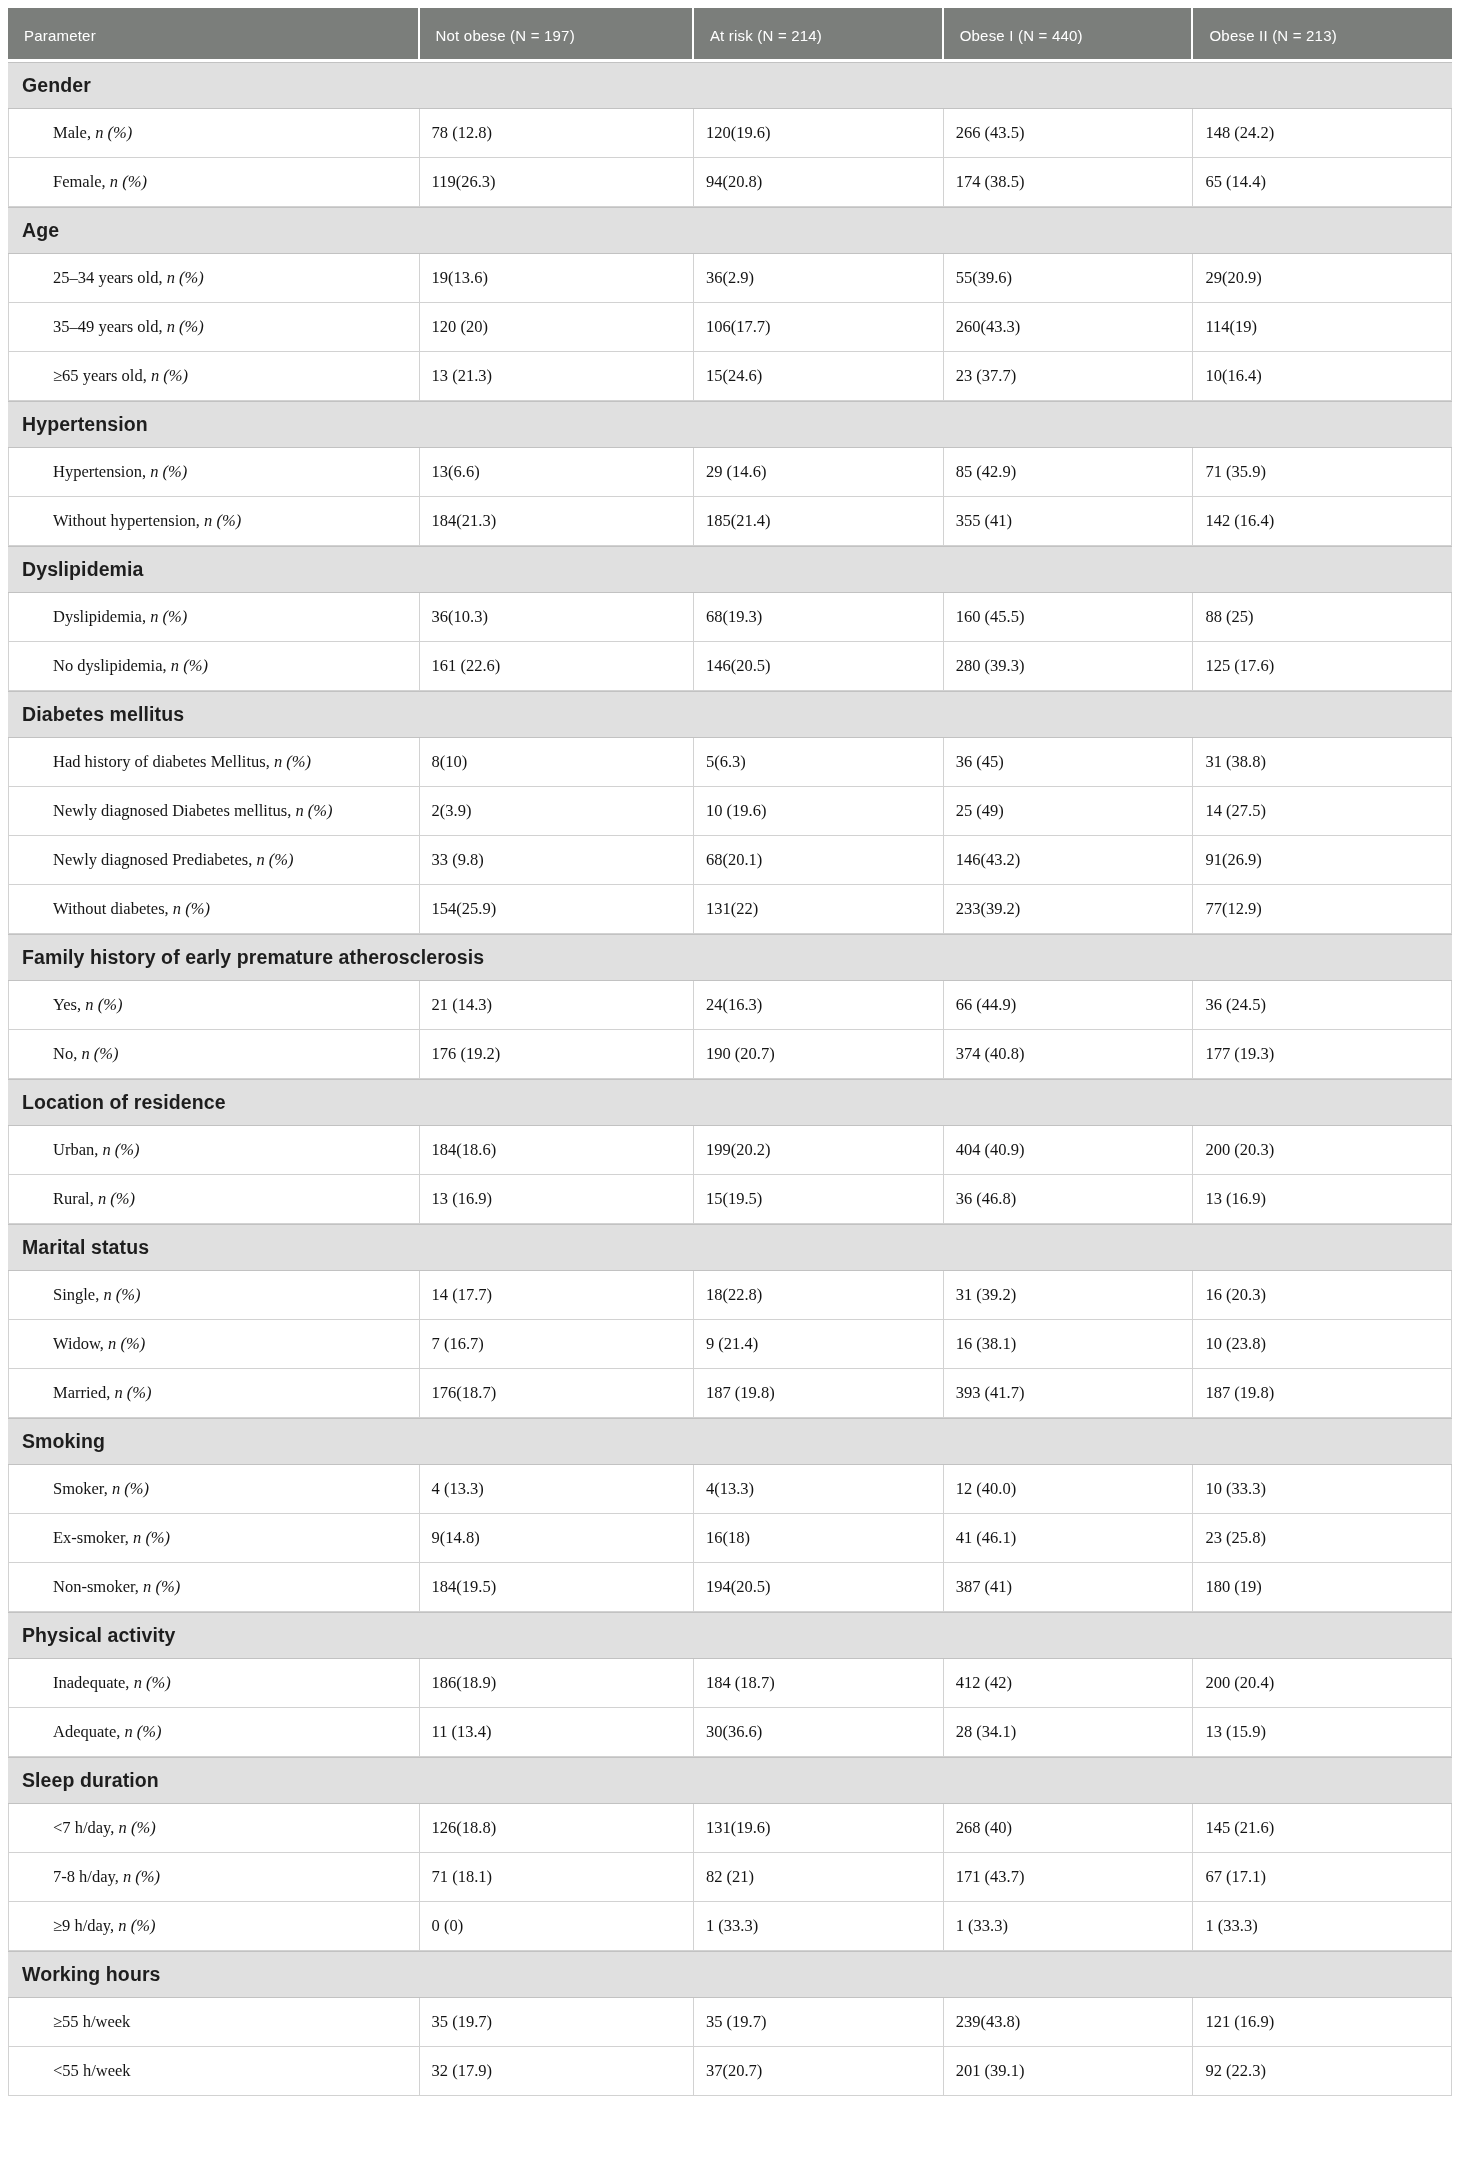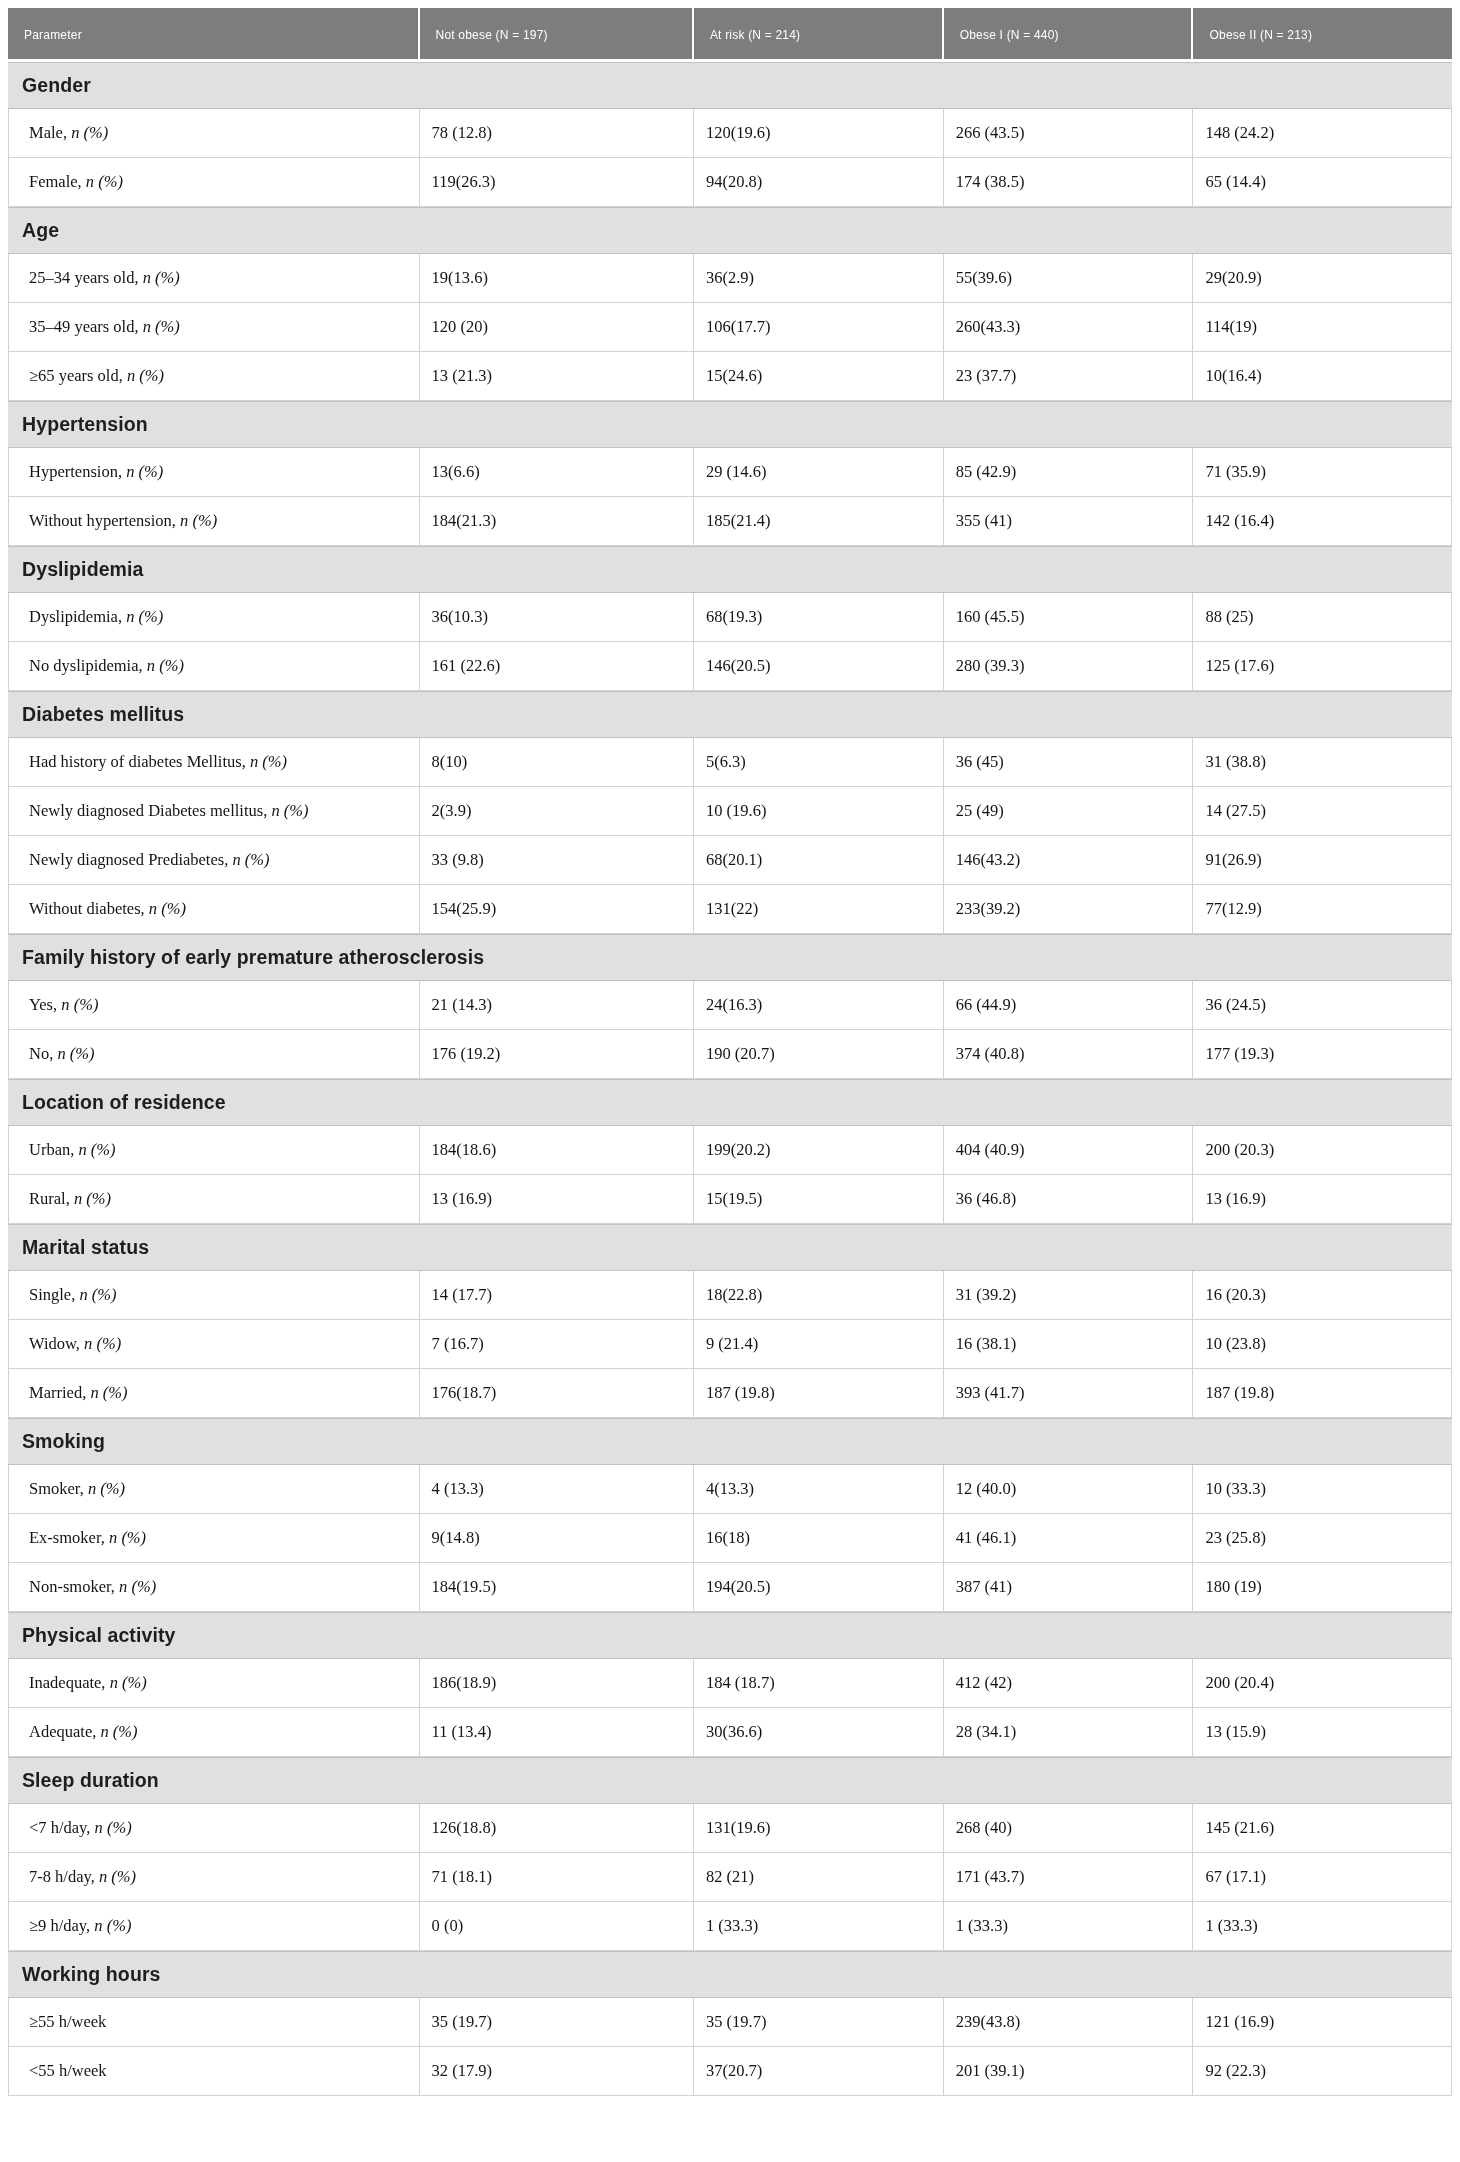--- a/index.html
+++ b/index.html
@@ -15,21 +15,21 @@
   table.params {
     width: 100%;
     border-collapse: separate;
     border-spacing: 0;
     table-layout: fixed;
   }
   
   thead th {
     background: #7b7e7b;
     color: #ffffff;
-    font-size: 12px;
+    font-size: 15px;
     font-weight: 400;
     text-align: left;
     vertical-align: middle;
     height: 54px;
     box-sizing: border-box;
     padding: 3px 10px 0 16px;
     border-right: 2px solid #ffffff;
     border-bottom: 3px solid #ffffff;
     letter-spacing: 0.2px;
     white-space: nowrap;
@@ -58,21 +58,21 @@
     height: 49px;
     box-sizing: border-box;
     vertical-align: middle;
     border-bottom: 1px solid #d2d2d2;
     border-right: 1px solid #d2d2d2;
     padding: 0 8px 0 12px;
     white-space: nowrap;
     overflow: hidden;
   }
   tr.data-row td.param {
-    padding-left: 20px;
+    padding-left: 44px;
     border-left: 1px solid #d2d2d2;
     margin-top: 17px;
   }
   tr.data-row td:last-child { border-right: 1px solid #d2d2d2; }
   span.note { font-style: italic; }
 </style>
 </head>
 <body>
 
 <table class="params">

